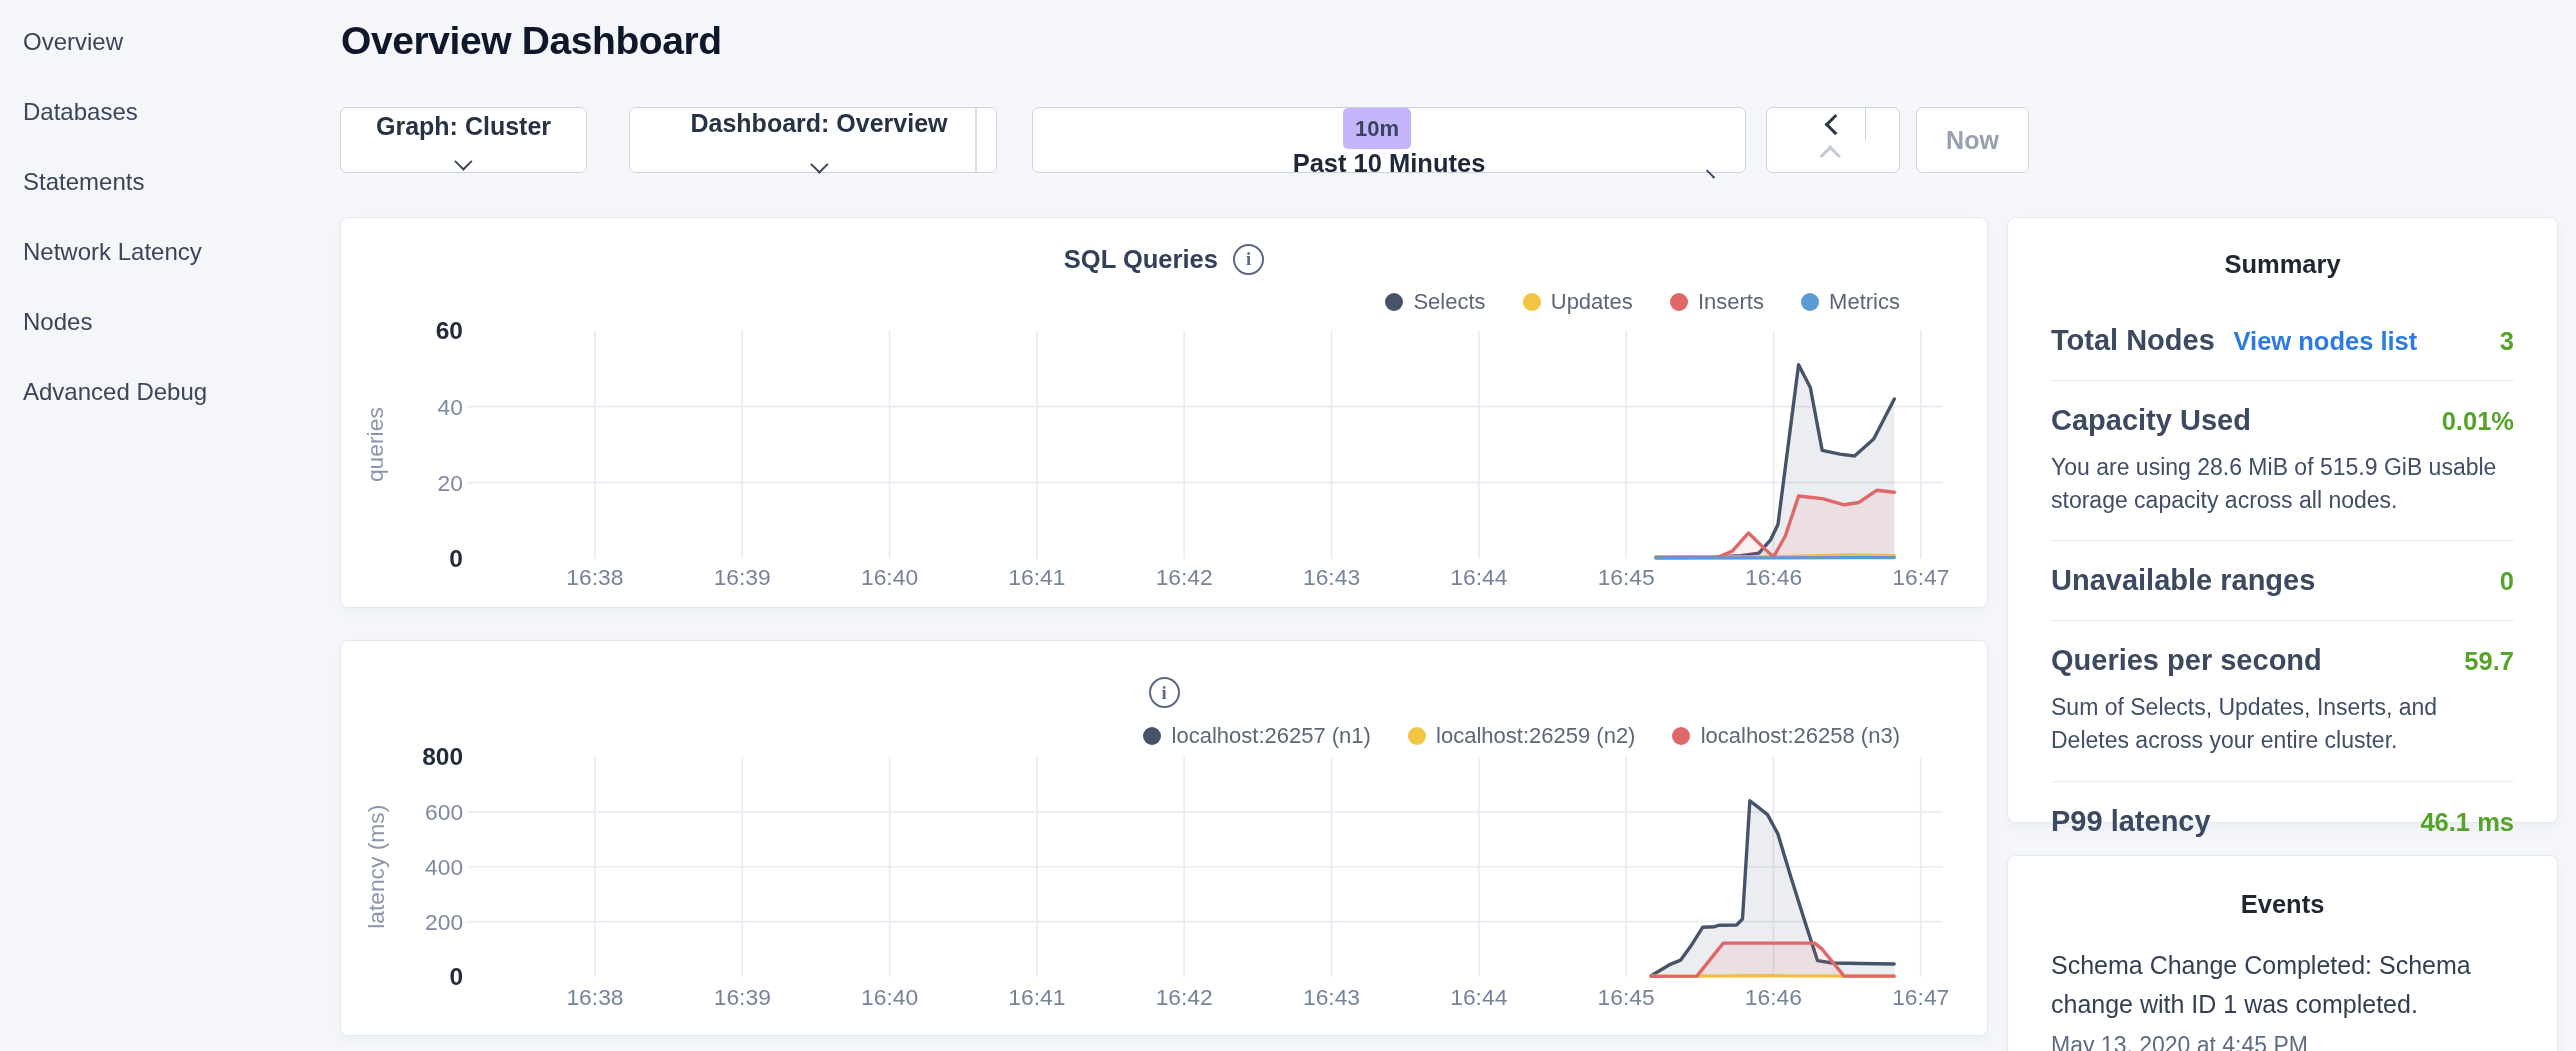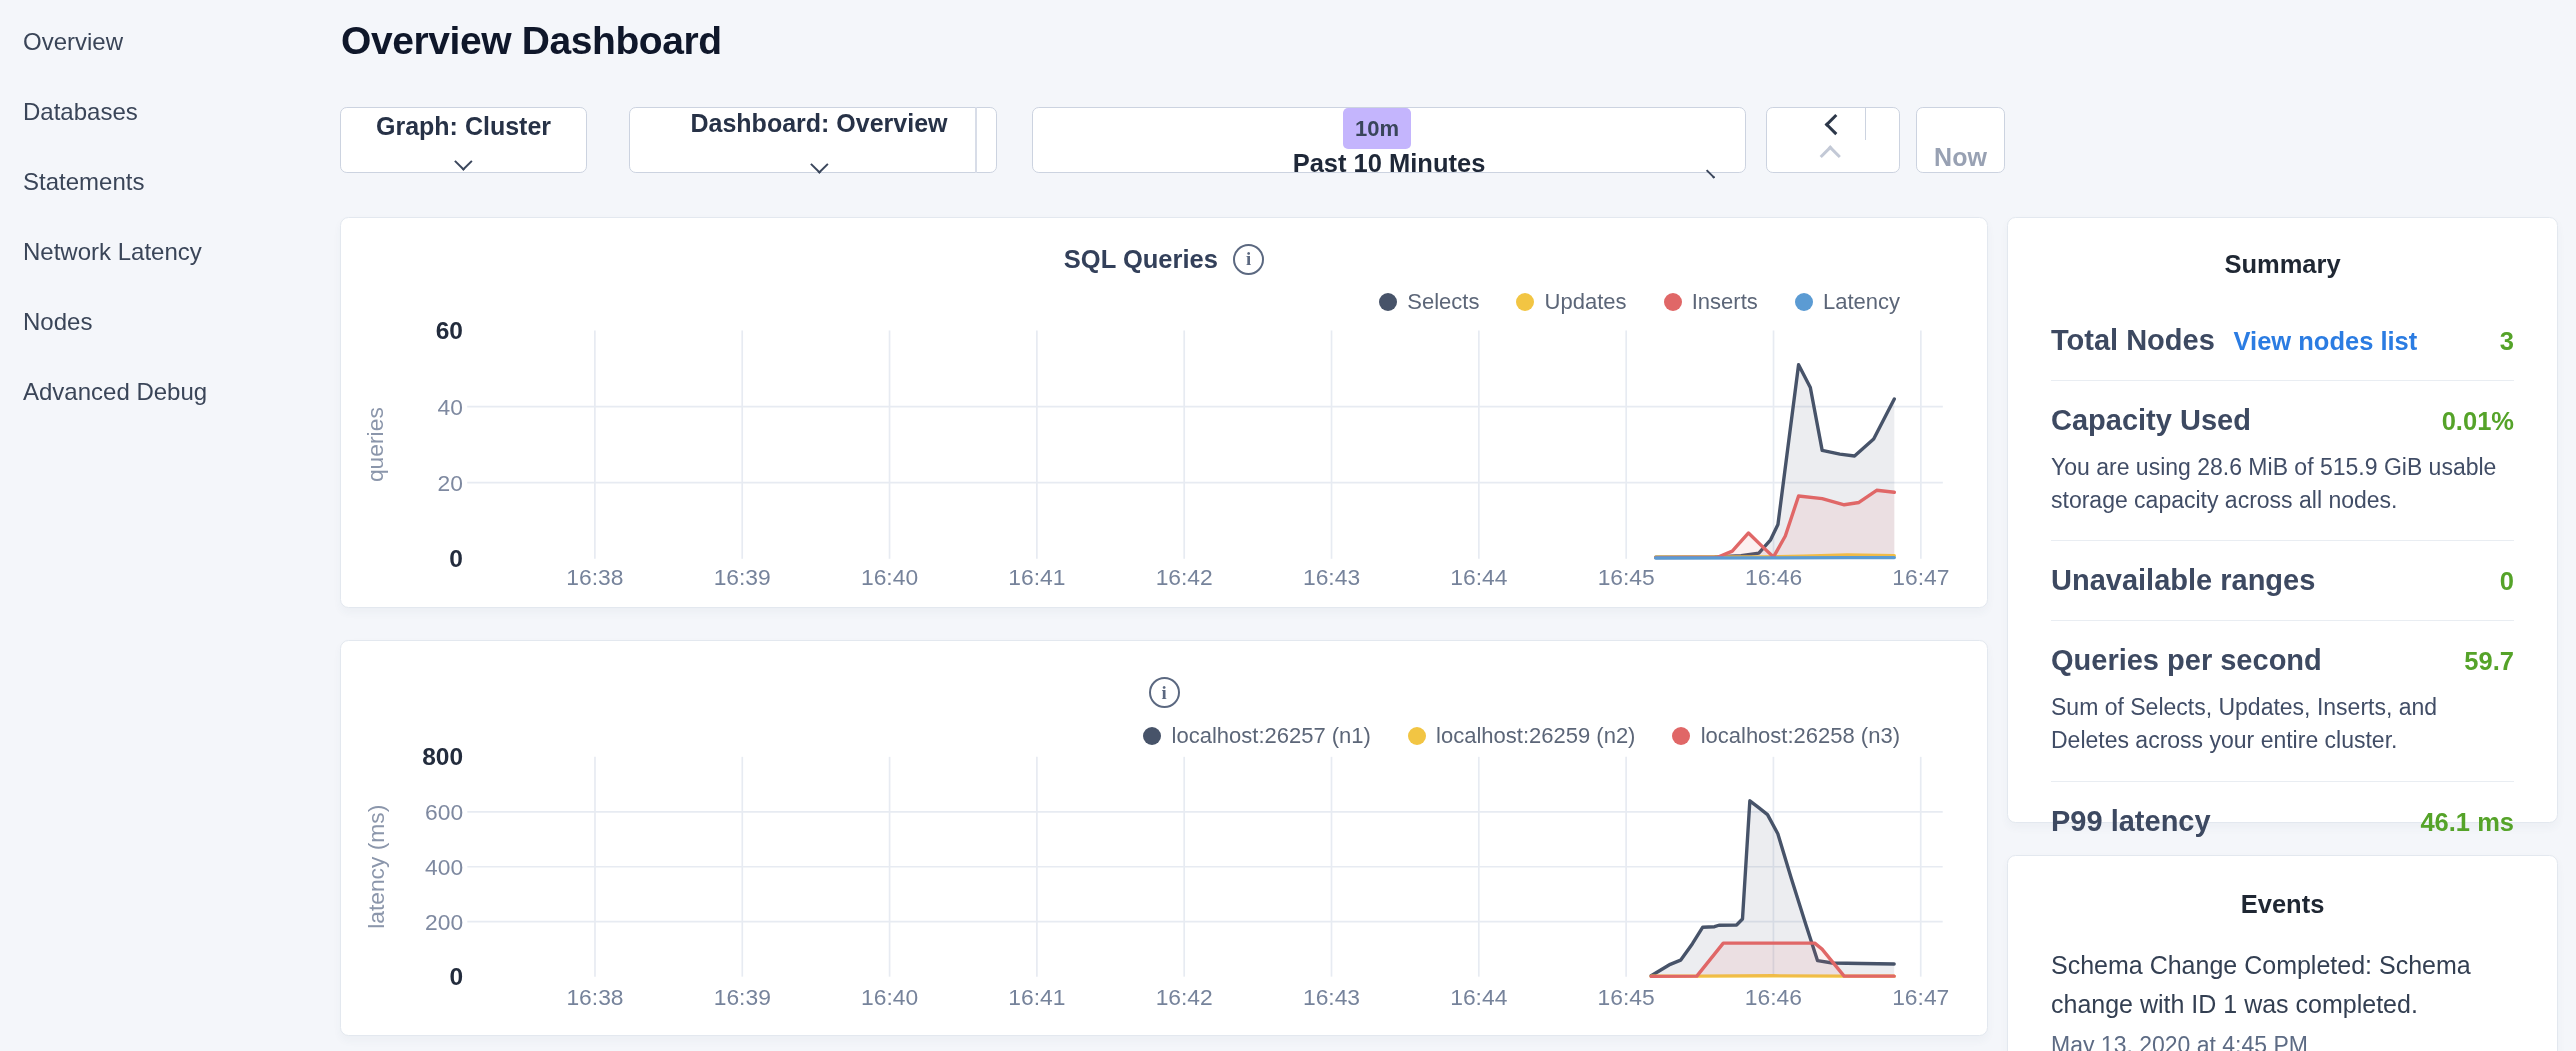--- a/index.html
+++ b/index.html
@@ -32,21 +32,21 @@
   .toolbar-divider { position:absolute; left:975px; top:107px; width:1.7px; height:66px; background:#d8dde8; }
   .time-selector { left:1032px; width:714px; justify-content:flex-start; padding:0 29px; font-weight:700; }
   .range-badge { background:#c4b5fd; color:#39455a; font-size:22px; font-weight:700; border-radius:5.1px; padding:7.7px 12px; margin-right:24px; }
   .range-label { font-size:25.5px; color:#1f2838; }
   .time-selector .chev { margin-left:auto; width:11px; height:11px; border-width:2.1px; margin-top:-5.1px; }
   .pager { left:1766px; width:134px; padding:0; overflow:hidden; }
   .pager-half { width:50%; height:100%; display:flex; align-items:center; justify-content:center; }
   .pager-half:first-child { border-right:1.7px solid #ccd3e0; }
   .chev-left  { width:14.5px; height:14.5px; border-left:3.4px solid #2c3749; border-bottom:3.4px solid #2c3749; transform:rotate(45deg); margin-left:5.1px; }
   .chev-right { width:14.5px; height:14.5px; border-right:3.4px solid #c3c9d6; border-bottom:3.4px solid #c3c9d6; transform:rotate(-135deg); margin-right:5.1px; }
-  .now-btn { left:1916px; width:89px; color:#98a1b3;justify-content:flex-end; }
+  .now-btn { left:1916px; width:113px; color:#98a1b3; }
   
   .card {
     position:absolute; background:#fff; border:0.9px solid #e3e8ef; border-radius:8.5px;
     box-shadow:0 4.3px 8.5px rgba(60,75,100,0.04);
   }
   .chart-card-1 { left:340px; top:217px; width:1648px; height:391px; }
   .chart-card-2 { left:340px; top:640px; width:1648px; height:396px; }
   .chart-title-row { position:absolute; left:0; width:100%; display:flex; align-items:center; justify-content:center; gap:15.3px; }
   .chart-card-1 .chart-title-row { top:25.5px; }
   .chart-card-2 .chart-title-row { top:36px; }
@@ -148,21 +148,21 @@
       <span class="legend-item">
         <span class="legend-dot" style="background: rgb(242, 197, 67);"></span>
         <span>Updates</span>
       </span>
       <span class="legend-item">
         <span class="legend-dot" style="background: rgb(224, 103, 103);"></span>
         <span>Inserts</span>
       </span>
       <span class="legend-item">
         <span class="legend-dot" style="background: rgb(91, 155, 211);"></span>
-        <span>Latency</span>
+        <span>Metrics</span>
       </span>
     </div>
   <svg class="plot-svg" viewBox="0 0 1938 460">
       <line x1="296" y1="133" x2="296" y2="403" stroke="#e7ebf2" stroke-width="2"></line>
       <text x="296" y="434" text-anchor="middle" fill="#76839b" font-size="27">16:38</text>
       <line x1="470.2222222222222" y1="133" x2="470.2222222222222" y2="403" stroke="#e7ebf2" stroke-width="2"></line>
       <text x="470.2222222222222" y="434" text-anchor="middle" fill="#76839b" font-size="27">16:39</text>
       <line x1="644.4444444444443" y1="133" x2="644.4444444444443" y2="403" stroke="#e7ebf2" stroke-width="2"></line>
       <text x="644.4444444444443" y="434" text-anchor="middle" fill="#76839b" font-size="27">16:40</text>
       <line x1="818.6666666666666" y1="133" x2="818.6666666666666" y2="403" stroke="#e7ebf2" stroke-width="2"></line>

